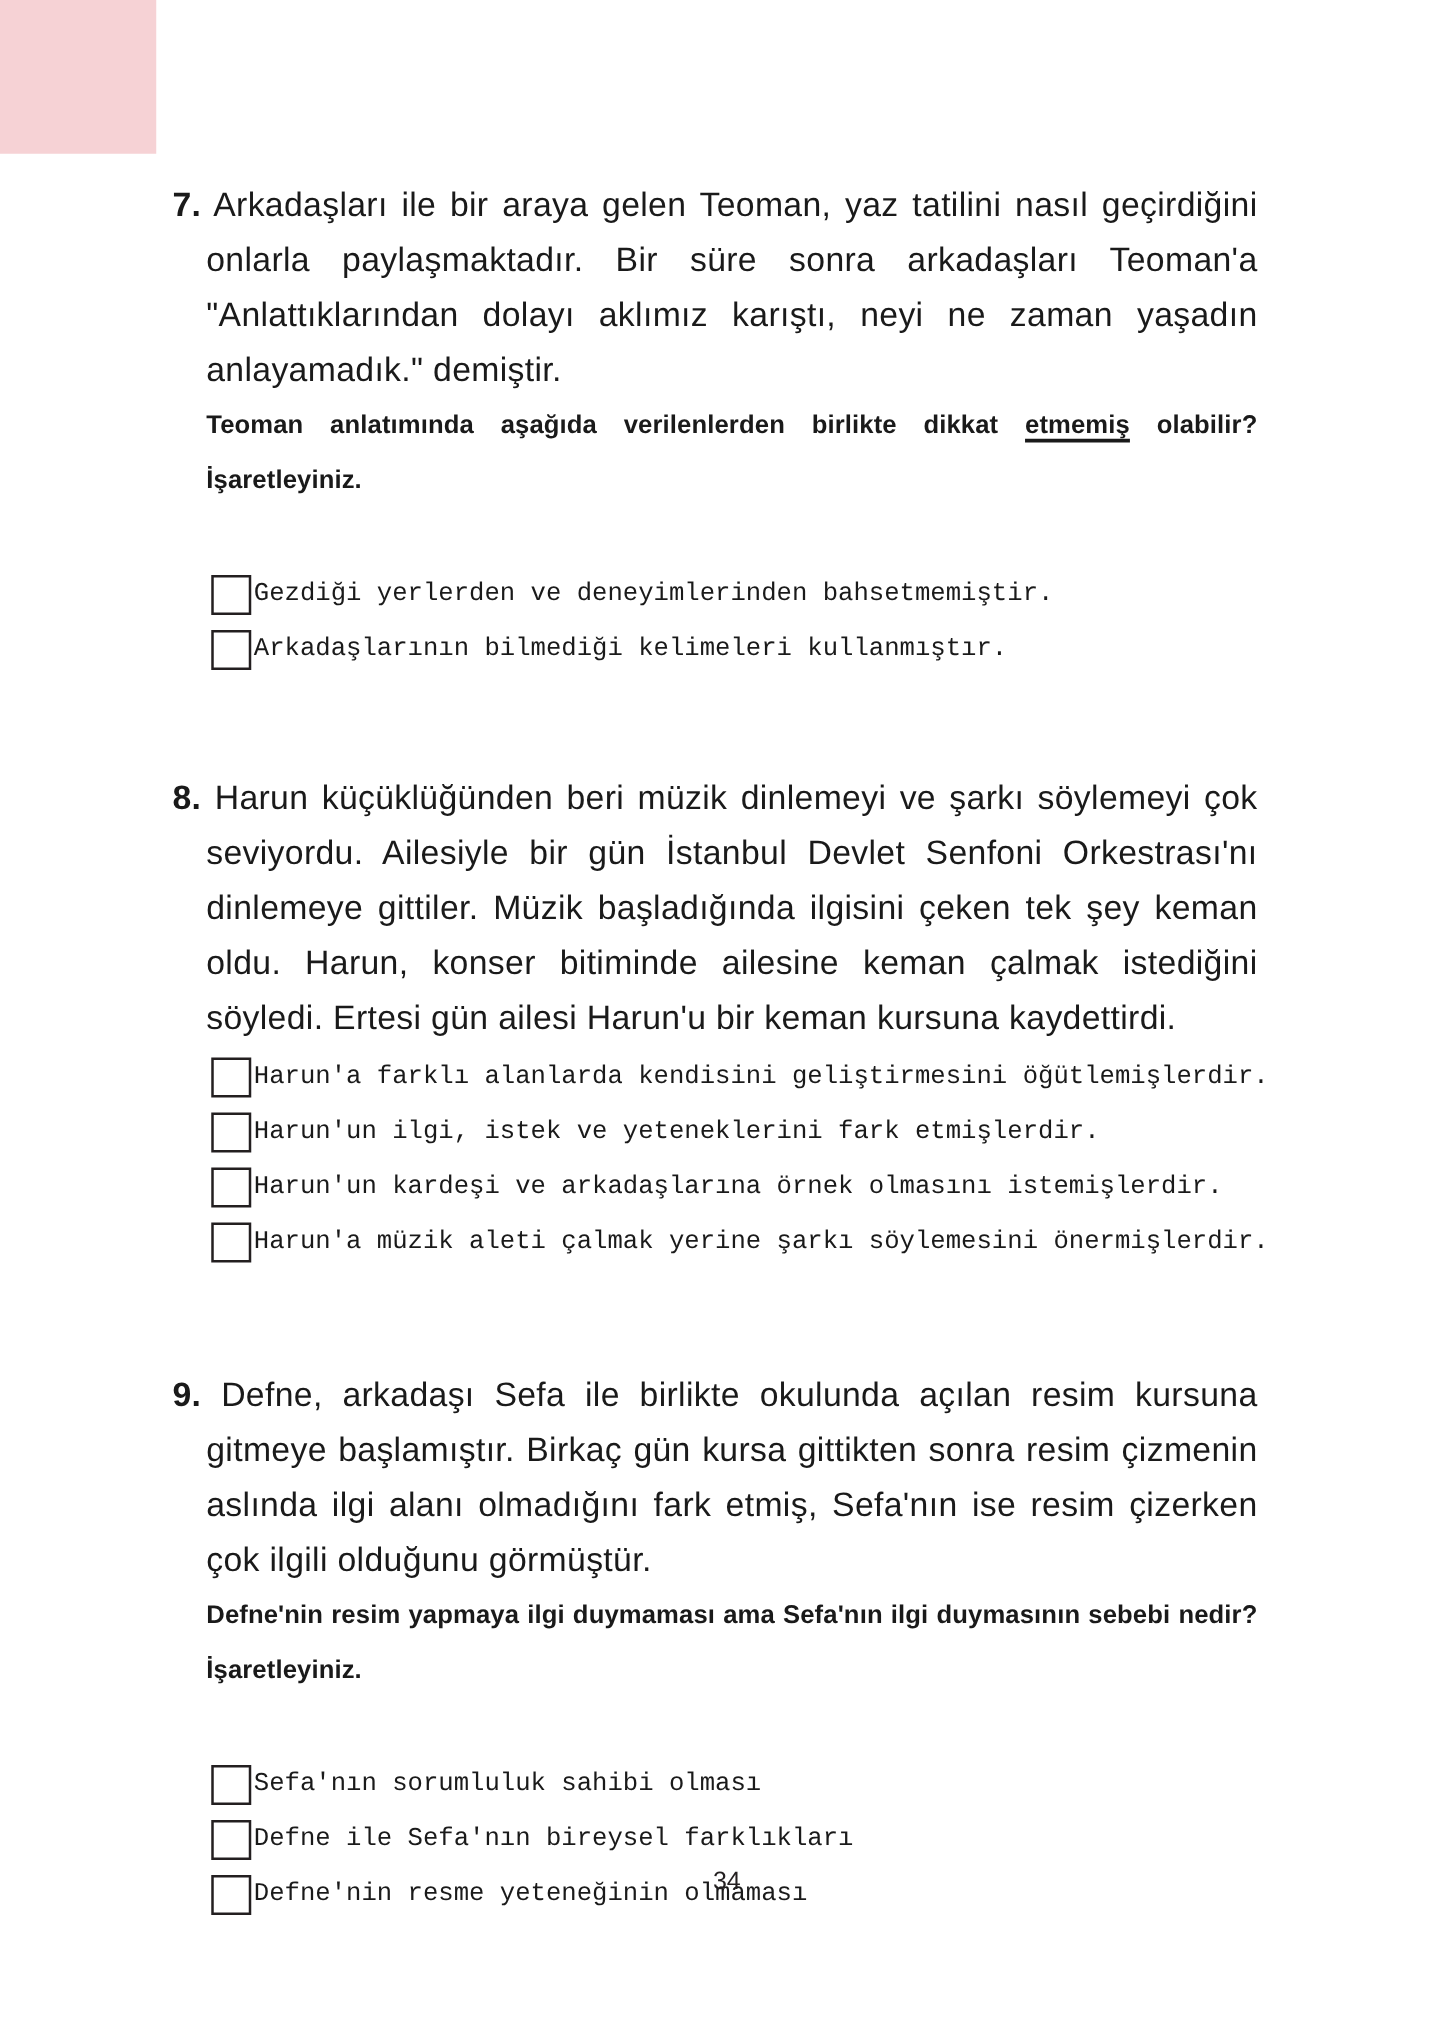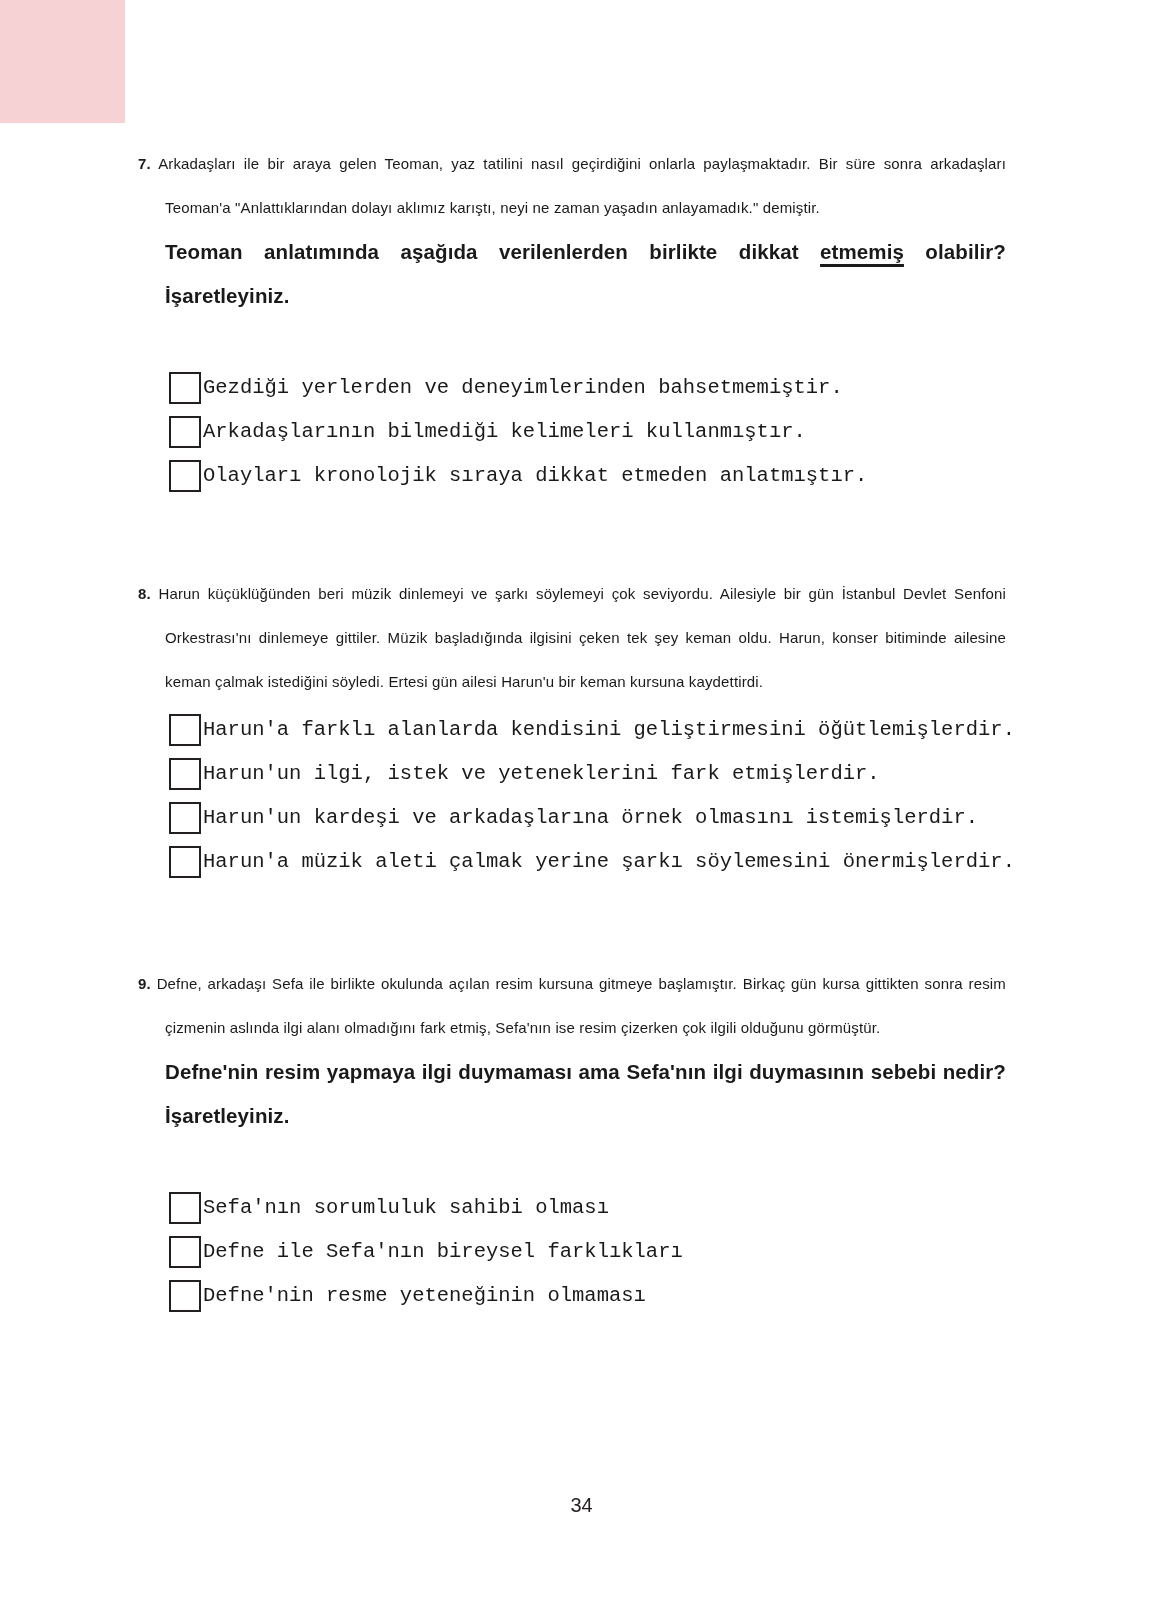--- a/index.html
+++ b/index.html
@@ -33,21 +33,21 @@
     width: 868px;
     height: 1616px;
   }
 
   .question {
     position: relative;
   }
 
   
   .q-intro {
-    font-size: 15px;
+    font-size: 27px;
     line-height: 44px;
     text-align: justify;
     text-justify: inter-word;
     padding-left: 27px;
     text-indent: -27px;
     margin: 0;
     letter-spacing: 0.01em;
   }
   .q-num {
     font-weight: bold;
@@ -132,24 +132,20 @@
     <div class="gap-prompt-options"></div>
     <ul class="options">
       <li class="option">
         <span class="checkbox"></span>
         <span class="option-label">Gezdiği yerlerden ve deneyimlerinden bahsetmemiştir.</span>
       </li>
       <li class="option">
         <span class="checkbox"></span>
         <span class="option-label">Arkadaşlarının bilmediği kelimeleri kullanmıştır.</span>
       </li>
-      <li class="option">
-        <span class="checkbox"></span>
-        <span class="option-label">Olayları kronolojik sıraya dikkat etmeden anlatmıştır.</span>
-      </li>
     </ul>
   </div>
 
   <div class="spacer-q7-q8"></div>
 
   <div class="question">
     <p class="q-intro"><span class="q-num">8.</span> <span>Harun küçüklüğünden beri müzik dinlemeyi ve şarkı söylemeyi çok seviyordu. Ailesiyle bir gün İstanbul Devlet Senfoni Orkestrası'nı dinlemeye gittiler. Müzik başladığında ilgisini çeken tek şey keman oldu. Harun, konser bitiminde ailesine keman çalmak istediğini söyledi. Ertesi gün ailesi Harun'u bir keman kursuna kaydettirdi.</span></p>
     <div class="gap-intro-prompt"></div>
     <div class="gap-prompt-options"></div>
     <ul class="options">

